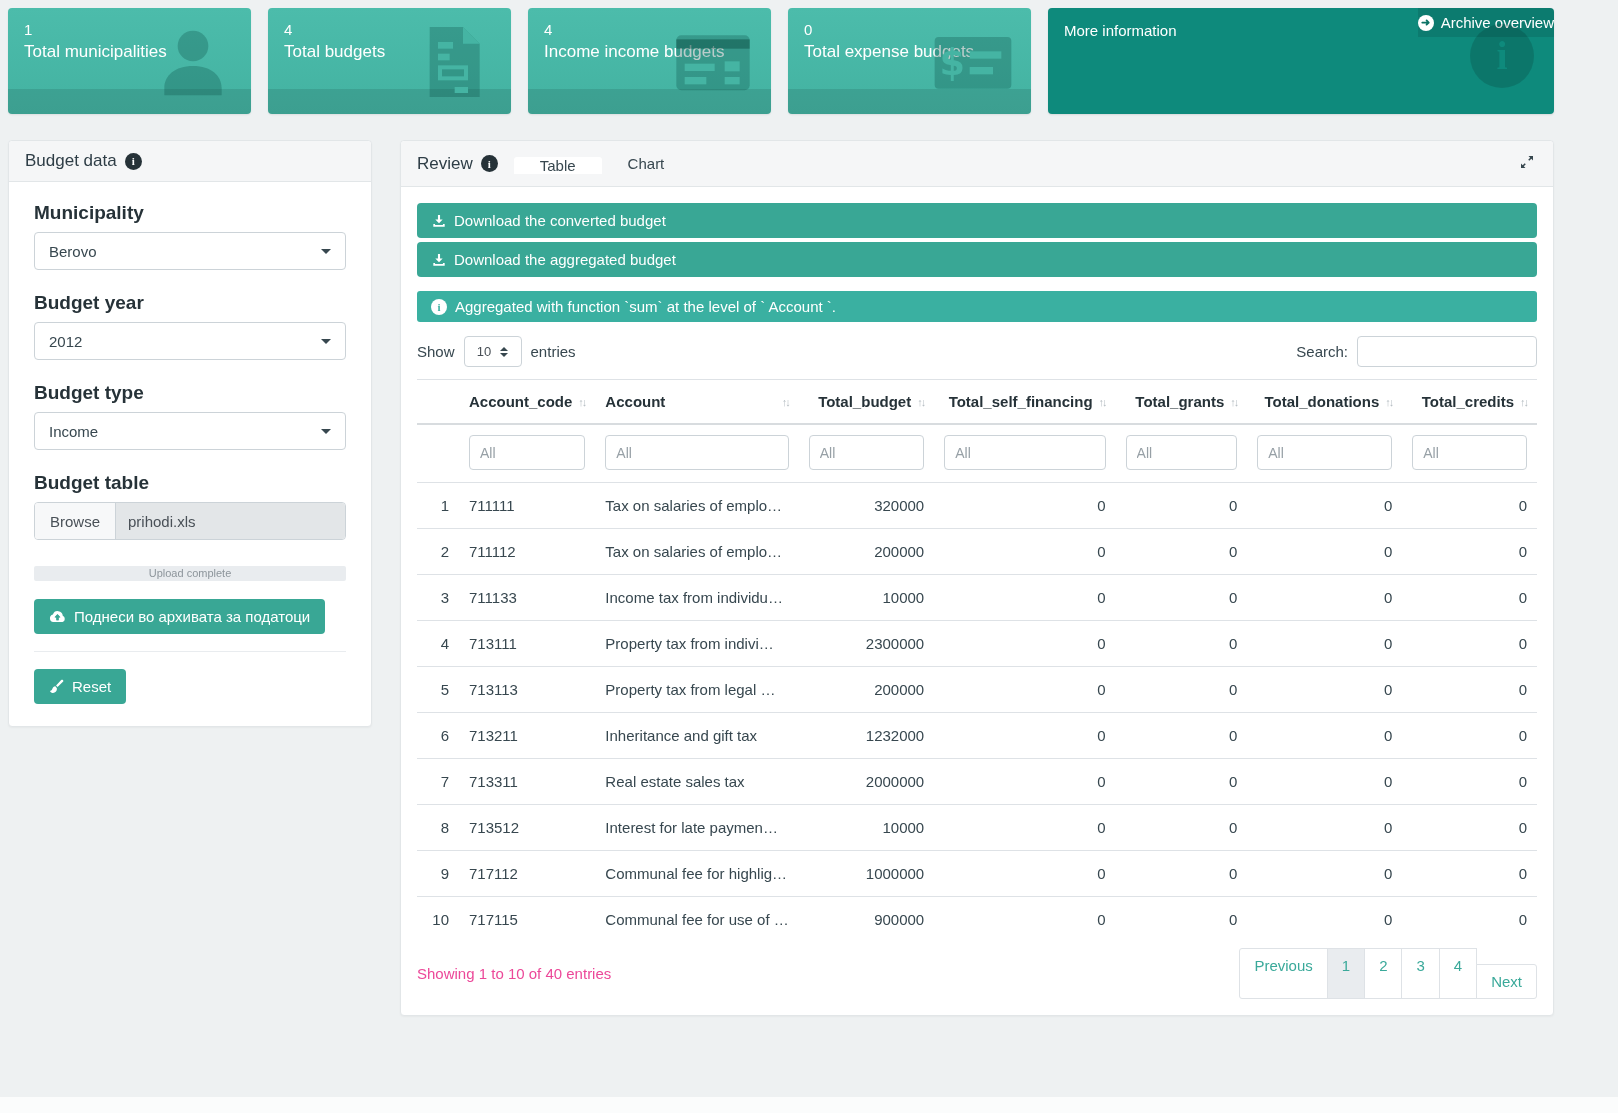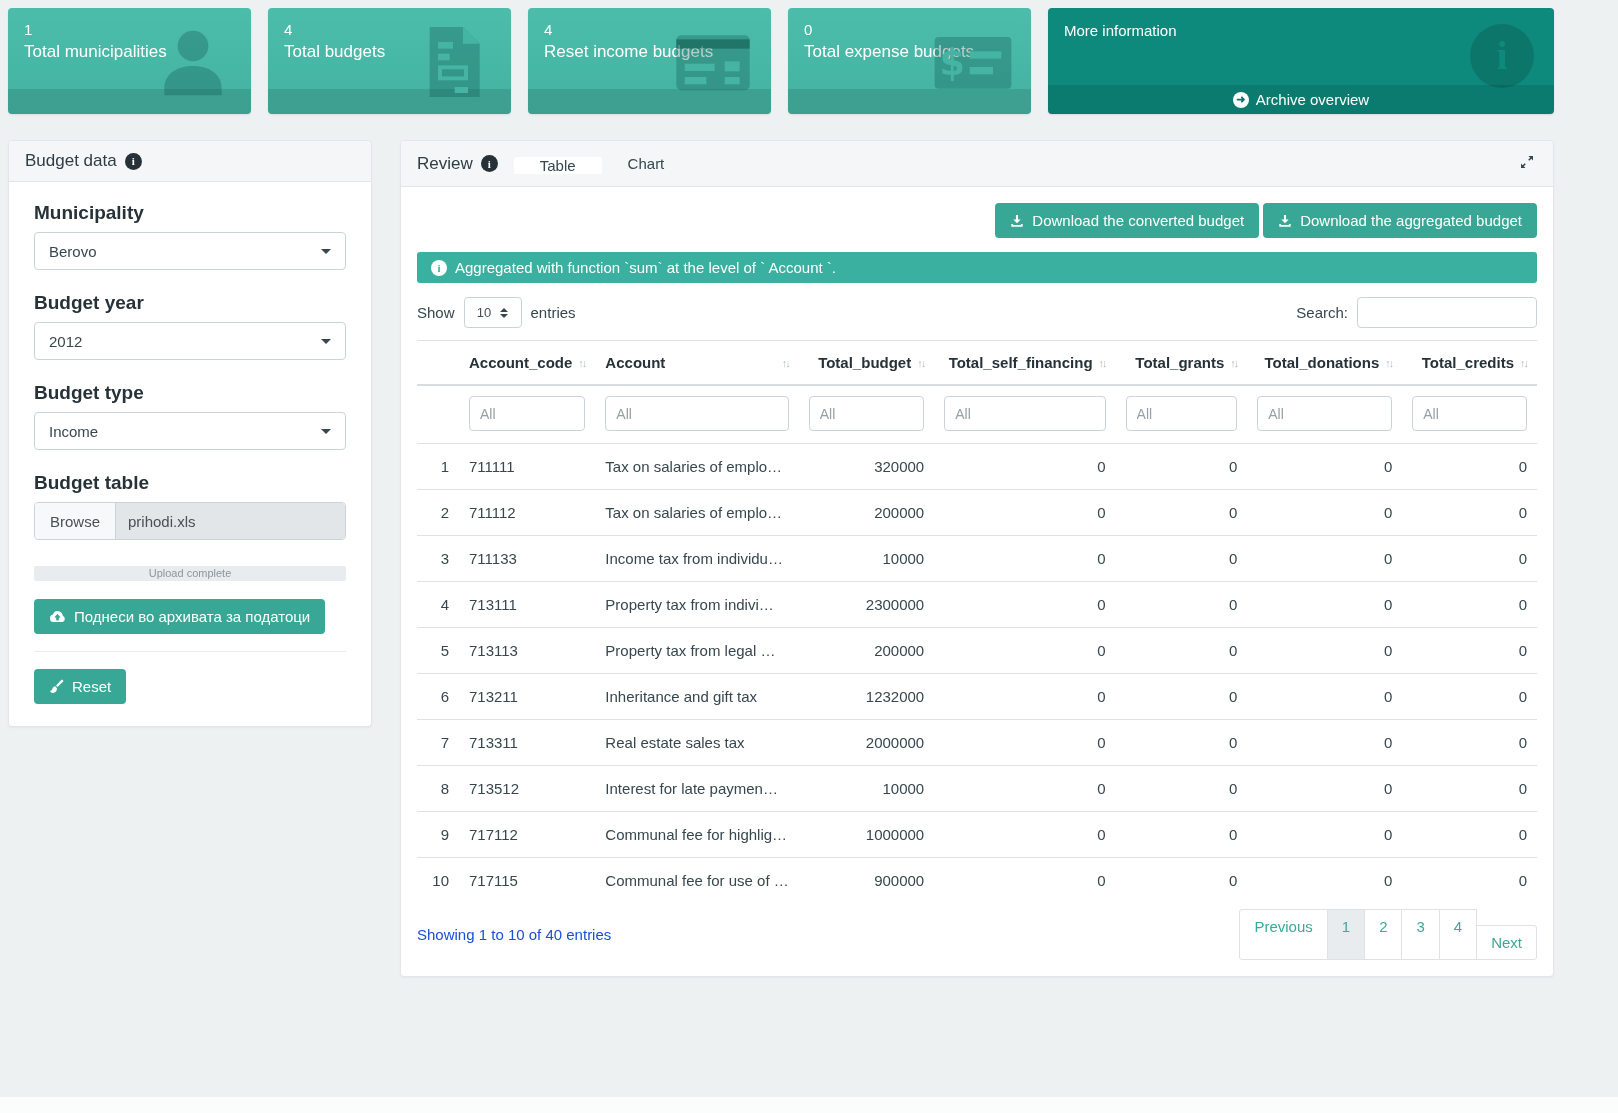--- a/index.html
+++ b/index.html
@@ -27,21 +27,21 @@
   .stat-card .card-footer-strip { height:25px; background:rgba(0,0,0,.10); }
   .stat-card .card-icon {
     position:absolute; right:18px; top:14px; width:80px; height:80px;
     color:rgba(8,73,63,.28);
   }
   .stat-card .card-icon svg { width:100%; height:100%; }
 
   .info-card {
     flex:1; height:106px; border-radius:4px; overflow:hidden;
     background:#0e8a7c; color:#fff; position:relative;
-    display:flex; flex-direction:column; box-shadow:0 1px 2px rgba(0,0,0,.1);
+    display:flex; flex-direction:row; box-shadow:0 1px 2px rgba(0,0,0,.1);
   }
   .info-card .card-body { flex:1; padding:12px 16px; }
   .info-card .card-title { font-size:15px; line-height:22px; }
   .info-card .card-sub { font-size:17px; line-height:24px; }
   .info-card .card-footer-strip {
     height:29px; background:rgba(0,0,0,.10);
     display:flex; align-items:center; justify-content:center; gap:7px;
     font-size:15px; cursor:pointer;
   }
   .big-info-icon {
@@ -126,21 +126,21 @@
     padding:0 26px; display:flex; align-items:center; font-size:15px;
     color:#37474f; cursor:pointer;
   }
   .tab.active {
     background:#fff; margin-top:2px; margin-bottom:-1px;
     border-radius:3px 3px 0 0;
   }
   .expand-icon { margin-left:auto; align-self:center; padding:0 18px; color:#37474f; cursor:pointer; }
   .main-body { padding:16px; }
 
-  .download-row { display:flex; justify-content:flex-end; gap:4px; margin-bottom:14px; }
+  .download-row { display:flex; justify-content:flex-end; gap:4px; margin-bottom:14px;flex-direction:column; }
 
   .agg-row { display:flex; gap:4px; margin-bottom:20px; }
   .agg-col { width:241px; margin-right:0; }
   .agg-col + .agg-col { margin-left:0; }
   .agg-col .select-box { margin-top:8px; }
 
   .alert {
     background:#3ab0a1; color:#fff; border-radius:3px;
     padding:7px 14px; display:flex; align-items:center; gap:8px;
     font-size:15px; margin-bottom:14px;
@@ -189,21 +189,21 @@
     padding:14px 10px; font-size:15px; color:#37474f;
     border-bottom:1px solid #dee2e6; white-space:nowrap;
   }
   .data-table tbody tr:last-child td { border-bottom:none; }
   .col-idx { width:42px; text-align:right; color:#37474f; }
   .col-code { width:132px;text-decoration:underline; }
   .col-account { width:195px; }
 
   
   .table-footer { display:flex; justify-content:space-between; align-items:center; margin-top:6px; }
-  .showing-text { font-size:15px; color:#1d4ed8; }
+  .showing-text { font-size:15px; color:#ec4899; }
   .pagination { display:flex; }
   .page-btn {
     border:1px solid #dee2e6; background:#fff; color:#3aa99a;
     padding:8px 14px; font-size:15px; margin-left:-1px; cursor:pointer;
     text-decoration:none;
   }
   .page-btn:first-child { border-radius:3px 0 0 3px; margin-left:0; }
   .page-btn:last-child { border-radius:0 3px 3px 0;margin-top:16px; }
   .page-btn.active { background:#e9ecef; }
 
@@ -245,21 +245,21 @@
               <rect x="12.5" y="19.5" width="4" height="1.8" fill="#45b4a3"></rect>
             </svg>
         </div>
       </div>
       <div class="card-footer-strip"></div>
     </div>
 
     <div class="stat-card">
       <div class="card-body">
         <div class="card-value">4</div>
-        <div class="card-label">Reset income budgets</div>
+        <div class="card-label">Income income budgets</div>
         <div class="card-icon">
           <svg viewBox="0 0 24 24">
               <rect x="1" y="4" width="22" height="16.5" rx="1.5" fill="currentColor"></rect>
               <rect x="1" y="5.5" width="22" height="2.6" fill="#2a8珂4" opacity="0"></rect>
               <rect x="1" y="5.2" width="22" height="2.8" fill="rgba(8,73,63,.45)"></rect>
               <rect x="3.5" y="12.5" width="9" height="2.2" fill="#45b4a3"></rect>
               <rect x="15.5" y="11.8" width="4.5" height="3" fill="#45b4a3"></rect>
               <rect x="3.5" y="16.5" width="6.5" height="2.2" fill="#45b4a3"></rect>
               <rect x="15.5" y="16.5" width="4.5" height="2.2" fill="#45b4a3"></rect>
             </svg>

